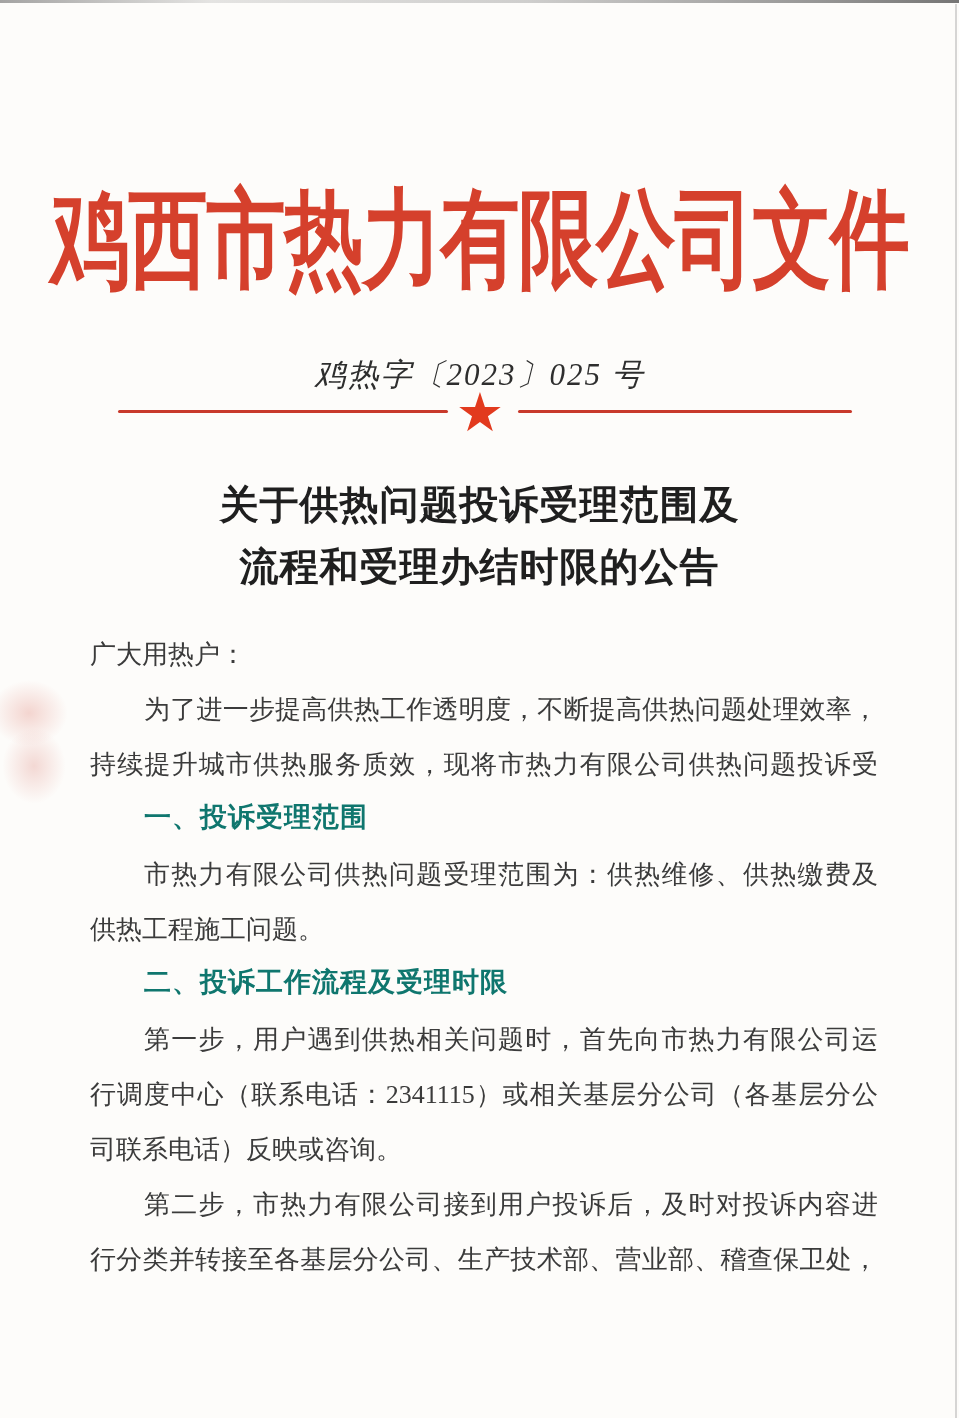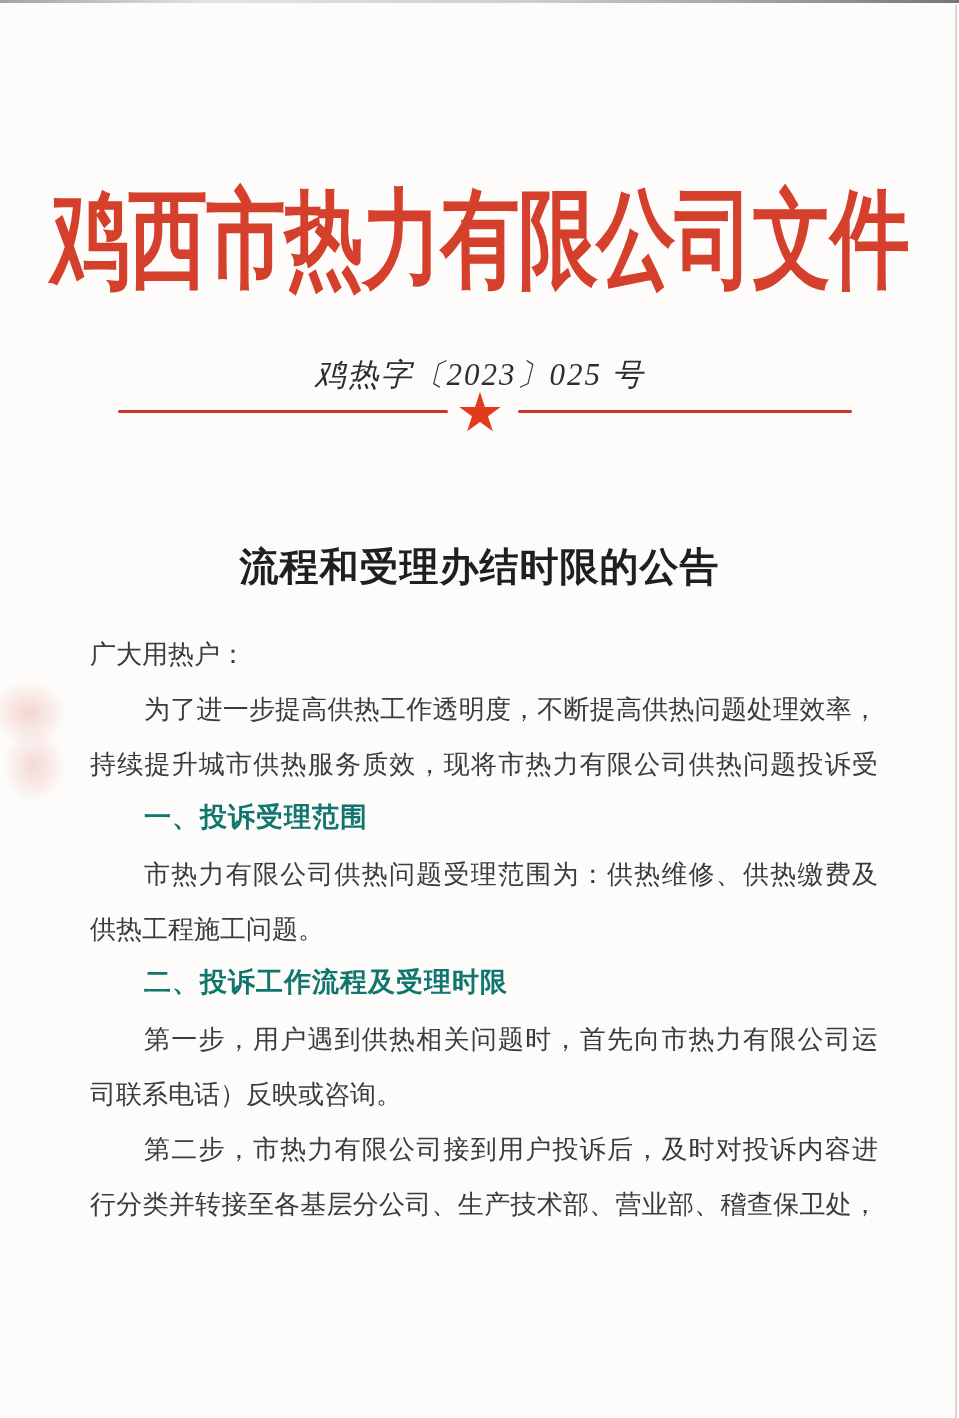--- a/index.html
+++ b/index.html
@@ -126,29 +126,31 @@
   <div class="org-header">
     <span>鸡西市热力有限公司文件</span>
   </div>
 
   <div class="doc-number">鸡热字〔2023〕025 号</div>
 
   <div class="rule-left"></div>
   <div class="star">★</div>
   <div class="rule-right"></div>
 
+  <div class="doc-title t1">关于供热问题投诉受理范围及</div>
   <div class="doc-title t2">流程和受理办结时限的公告</div>
 
   <div class="body-block">
     <div class="ln">广大用热户：</div>
     <div class="ln indent fill">为了进一步提高供热工作透明度，不断提高供热问题处理效率，</div>
     <div class="ln fill">持续提升城市供热服务质效，现将市热力有限公司供热问题投诉受</div>
     <div class="ln indent head">一、投诉受理范围</div>
     <div class="ln indent fill">市热力有限公司供热问题受理范围为：供热维修、供热缴费及</div>
     <div class="ln">供热工程施工问题。</div>
     <div class="ln indent head">二、投诉工作流程及受理时限</div>
     <div class="ln indent fill">第一步，用户遇到供热相关问题时，首先向市热力有限公司运</div>
+    <div class="ln fill">行调度中心（联系电话：2341115）或相关基层分公司（各基层分公</div>
     <div class="ln">司联系电话）反映或咨询。</div>
     <div class="ln indent fill">第二步，市热力有限公司接到用户投诉后，及时对投诉内容进</div>
     <div class="ln fill">行分类并转接至各基层分公司、生产技术部、营业部、稽查保卫处，</div>
   </div>
 
 </div>
 
 </body></html>

